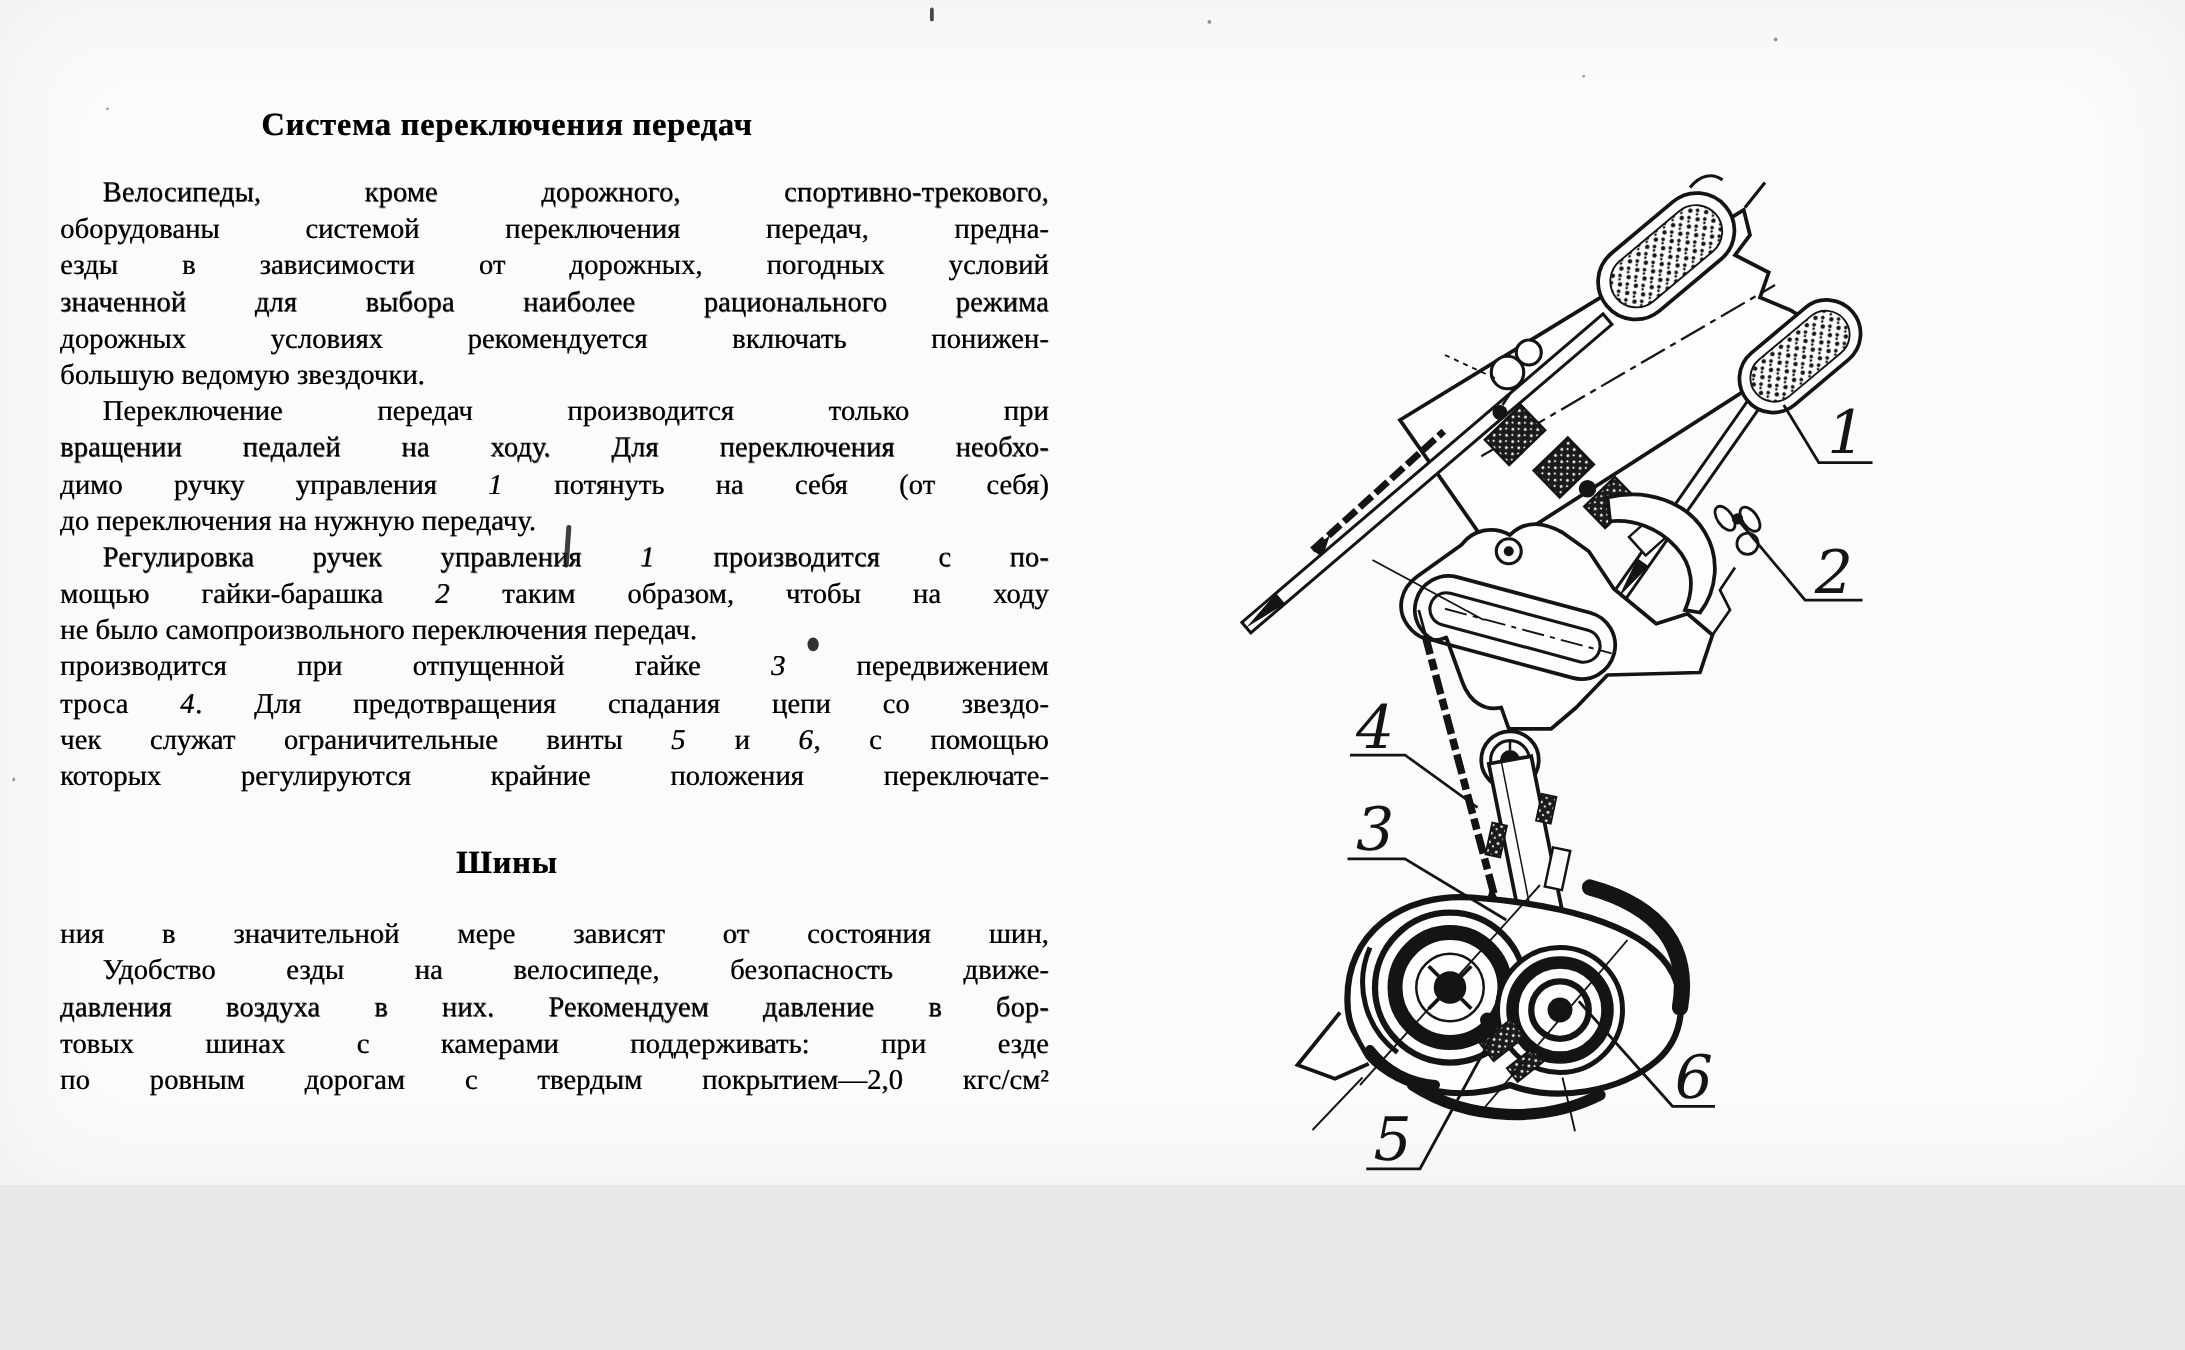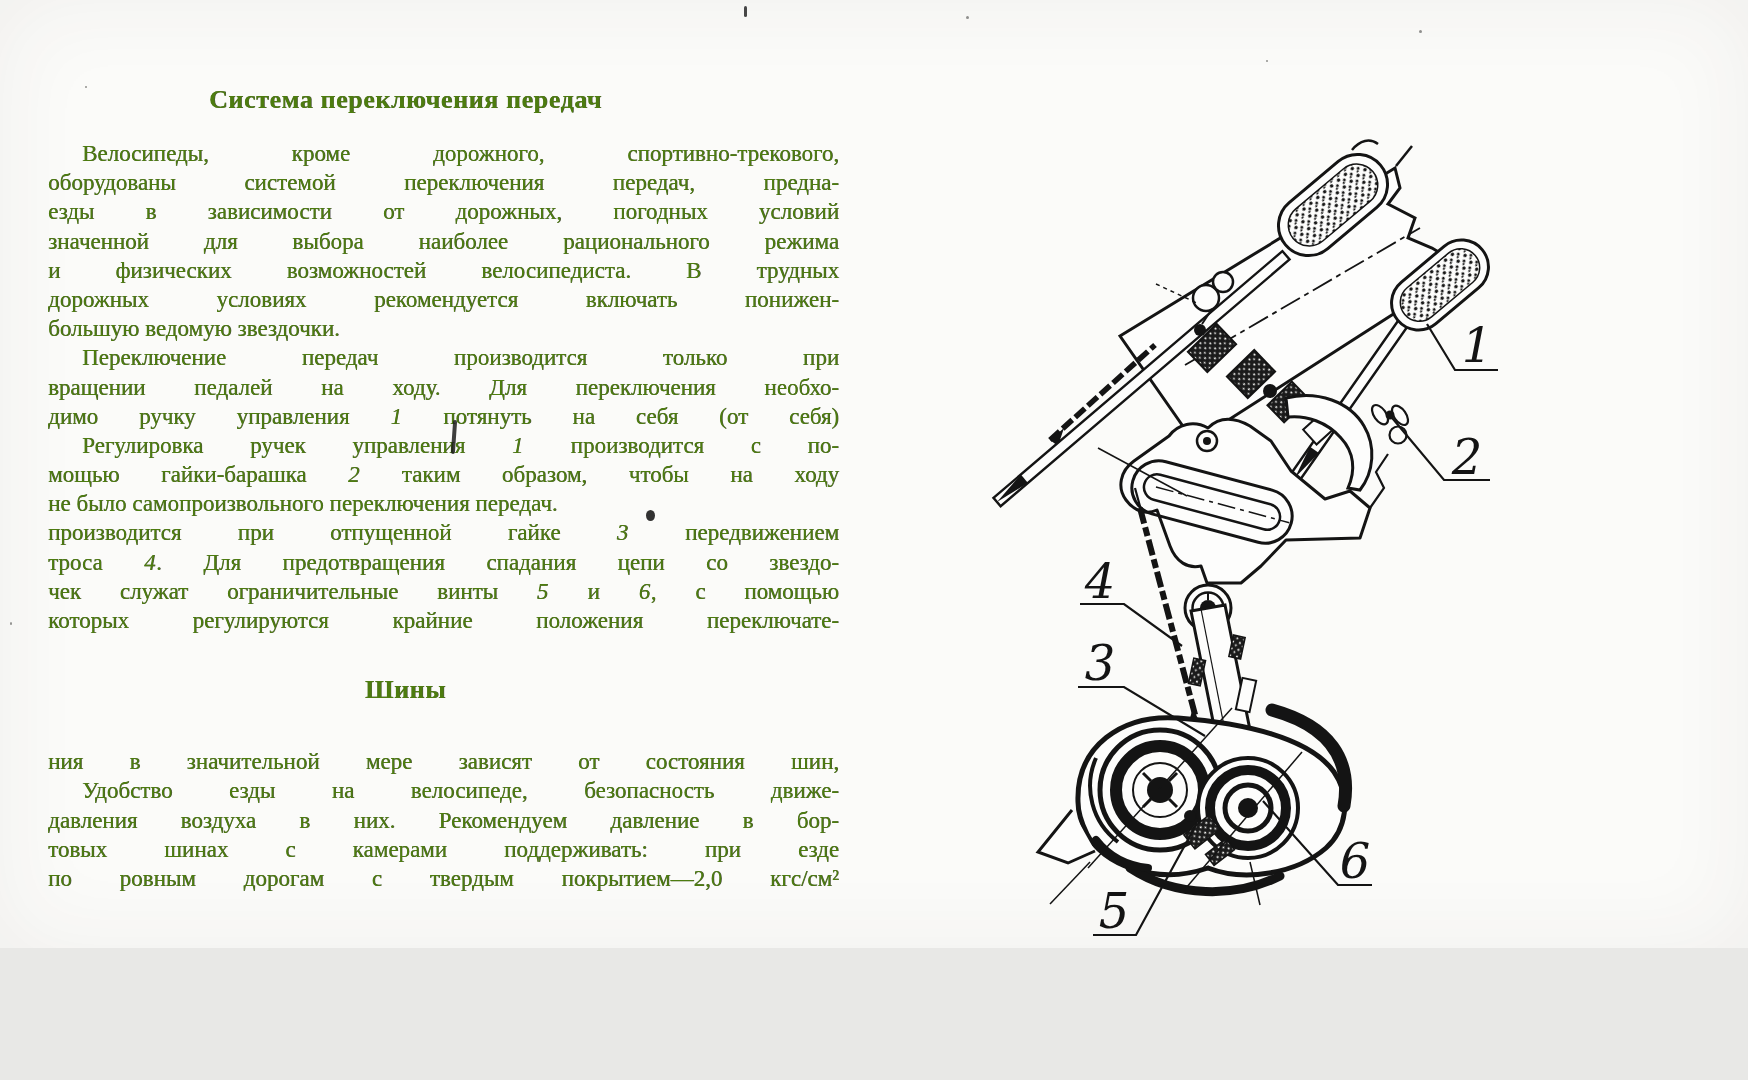--- a/index.html
+++ b/index.html
@@ -3,38 +3,38 @@
 <meta charset="utf-8">
 <style>
   html,body{margin:0;padding:0;}
   body{background:#e8e8e6;}
   .page{
     position:relative;
     width:1748px;height:948px;
     background:#fbfbf9;
     overflow:hidden;
     font-family:"Liberation Serif","DejaVu Serif",serif;
-    color:#4d7c0f;
+    color:#000000;
   }
   .page::after{
     content:"";position:absolute;inset:0;pointer-events:none;
     box-shadow:inset 0 0 90px rgba(60,55,45,.06);
   }
   
   .text-col{
     position:absolute;left:48px;top:83px;width:791px;
     text-shadow:0.45px 0.3px 0 rgba(22,22,22,.75);
   }
   .sec-heading{
     font-weight:bold;font-size:26px;height:34px;line-height:34px;
     text-align:center;letter-spacing:.6px;
     padding-right:76px; 
   }
   .sec-heading:first-child{margin-bottom:22px;}
-  .sec-heading:not(:first-child){margin-top:38px;margin-bottom:40px;}
+  .sec-heading:not(:first-child){margin-top:38px;margin-bottom:25px;}
   .ln{
     height:29.2px;line-height:29.2px;font-size:23px;
     text-align:justify;text-align-last:justify;
     white-space:normal;
   }
   .ln.end{text-align-last:left;}
   .ln.first{text-indent:34px;}
   .ln i{font-style:italic;letter-spacing:.5px;}
   
   .fig{position:absolute;left:950px;top:110px;}
@@ -60,26 +60,26 @@
 <body>
 
 <div class="page">
 
   <div class="text-col">
       <div class="sec-heading">Система переключения передач</div>
       <div class="ln first"><span>Велосипеды, кроме дорожного, спортивно-трекового,</span></div>
       <div class="ln"><span>оборудованы системой переключения передач, предна-</span></div>
       <div class="ln"><span>езды в зависимости от дорожных, погодных условий</span></div>
       <div class="ln"><span>значенной для выбора наиболее рационального режима</span></div>
-      <div class="ln"><span>и физических возможностей велосипедиста. В трудных</span></div>
       <div class="ln"><span>дорожных условиях рекомендуется включать понижен-</span></div>
       <div class="ln end"><span>большую ведомую звездочки.</span></div>
       <div class="ln first"><span>Переключение передач производится только при</span></div>
       <div class="ln"><span>вращении педалей на ходу. Для переключения необхо-</span></div>
       <div class="ln"><span>димо ручку управления </span><i>1</i><span> потянуть на себя (от себя)</span></div>
+      <div class="ln end"><span>до переключения на нужную передачу.</span></div>
       <div class="ln first"><span>Регулировка ручек управления </span><i>1</i><span> производится с по-</span></div>
       <div class="ln"><span>мощью гайки-барашка </span><i>2</i><span> таким образом, чтобы на ходу</span></div>
       <div class="ln end"><span>не было самопроизвольного переключения передач.</span></div>
       <div class="ln"><span>производится при отпущенной гайке </span><i>3</i><span> передвижением</span></div>
       <div class="ln"><span>троса </span><i>4</i><span>. Для предотвращения спадания цепи со звездо-</span></div>
       <div class="ln"><span>чек служат ограничительные винты </span><i>5</i><span> и </span><i>6</i><span>, с помощью</span></div>
       <div class="ln"><span>которых регулируются крайние положения переключате-</span></div>
       <div class="sec-heading">Шины</div>
       <div class="ln"><span>ния в значительной мере зависят от состояния шин,</span></div>
       <div class="ln first"><span>Удобство езды на велосипеде, безопасность движе-</span></div>

